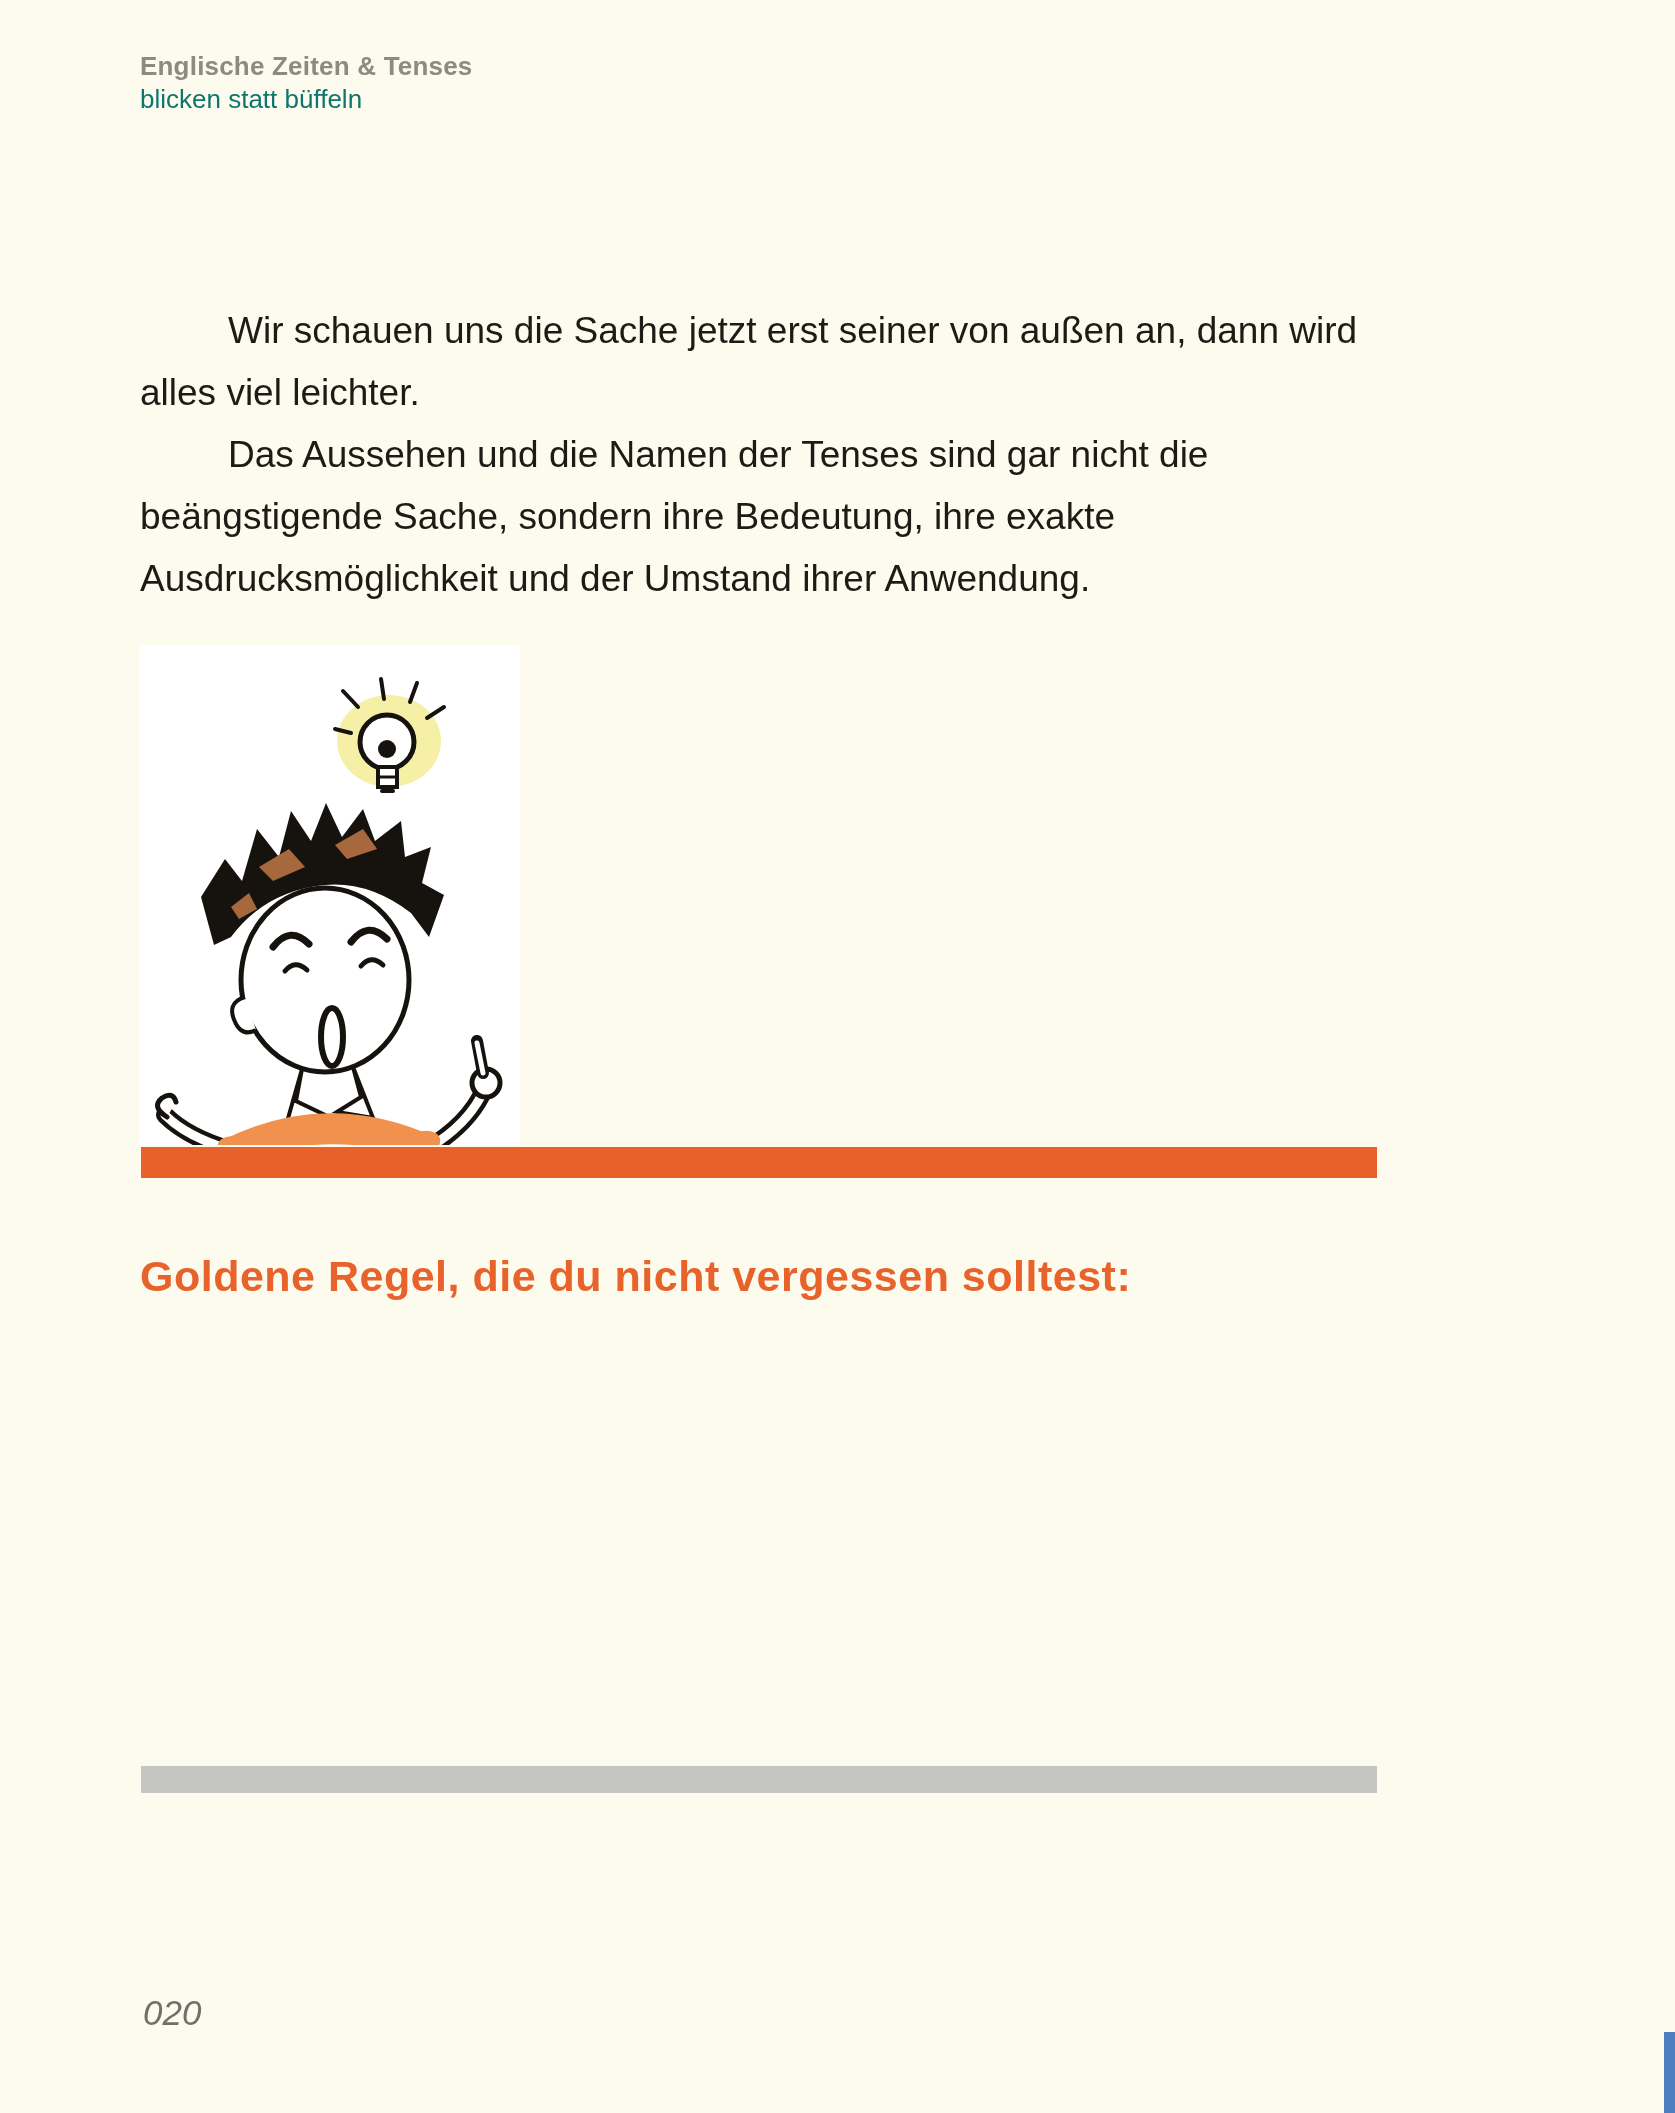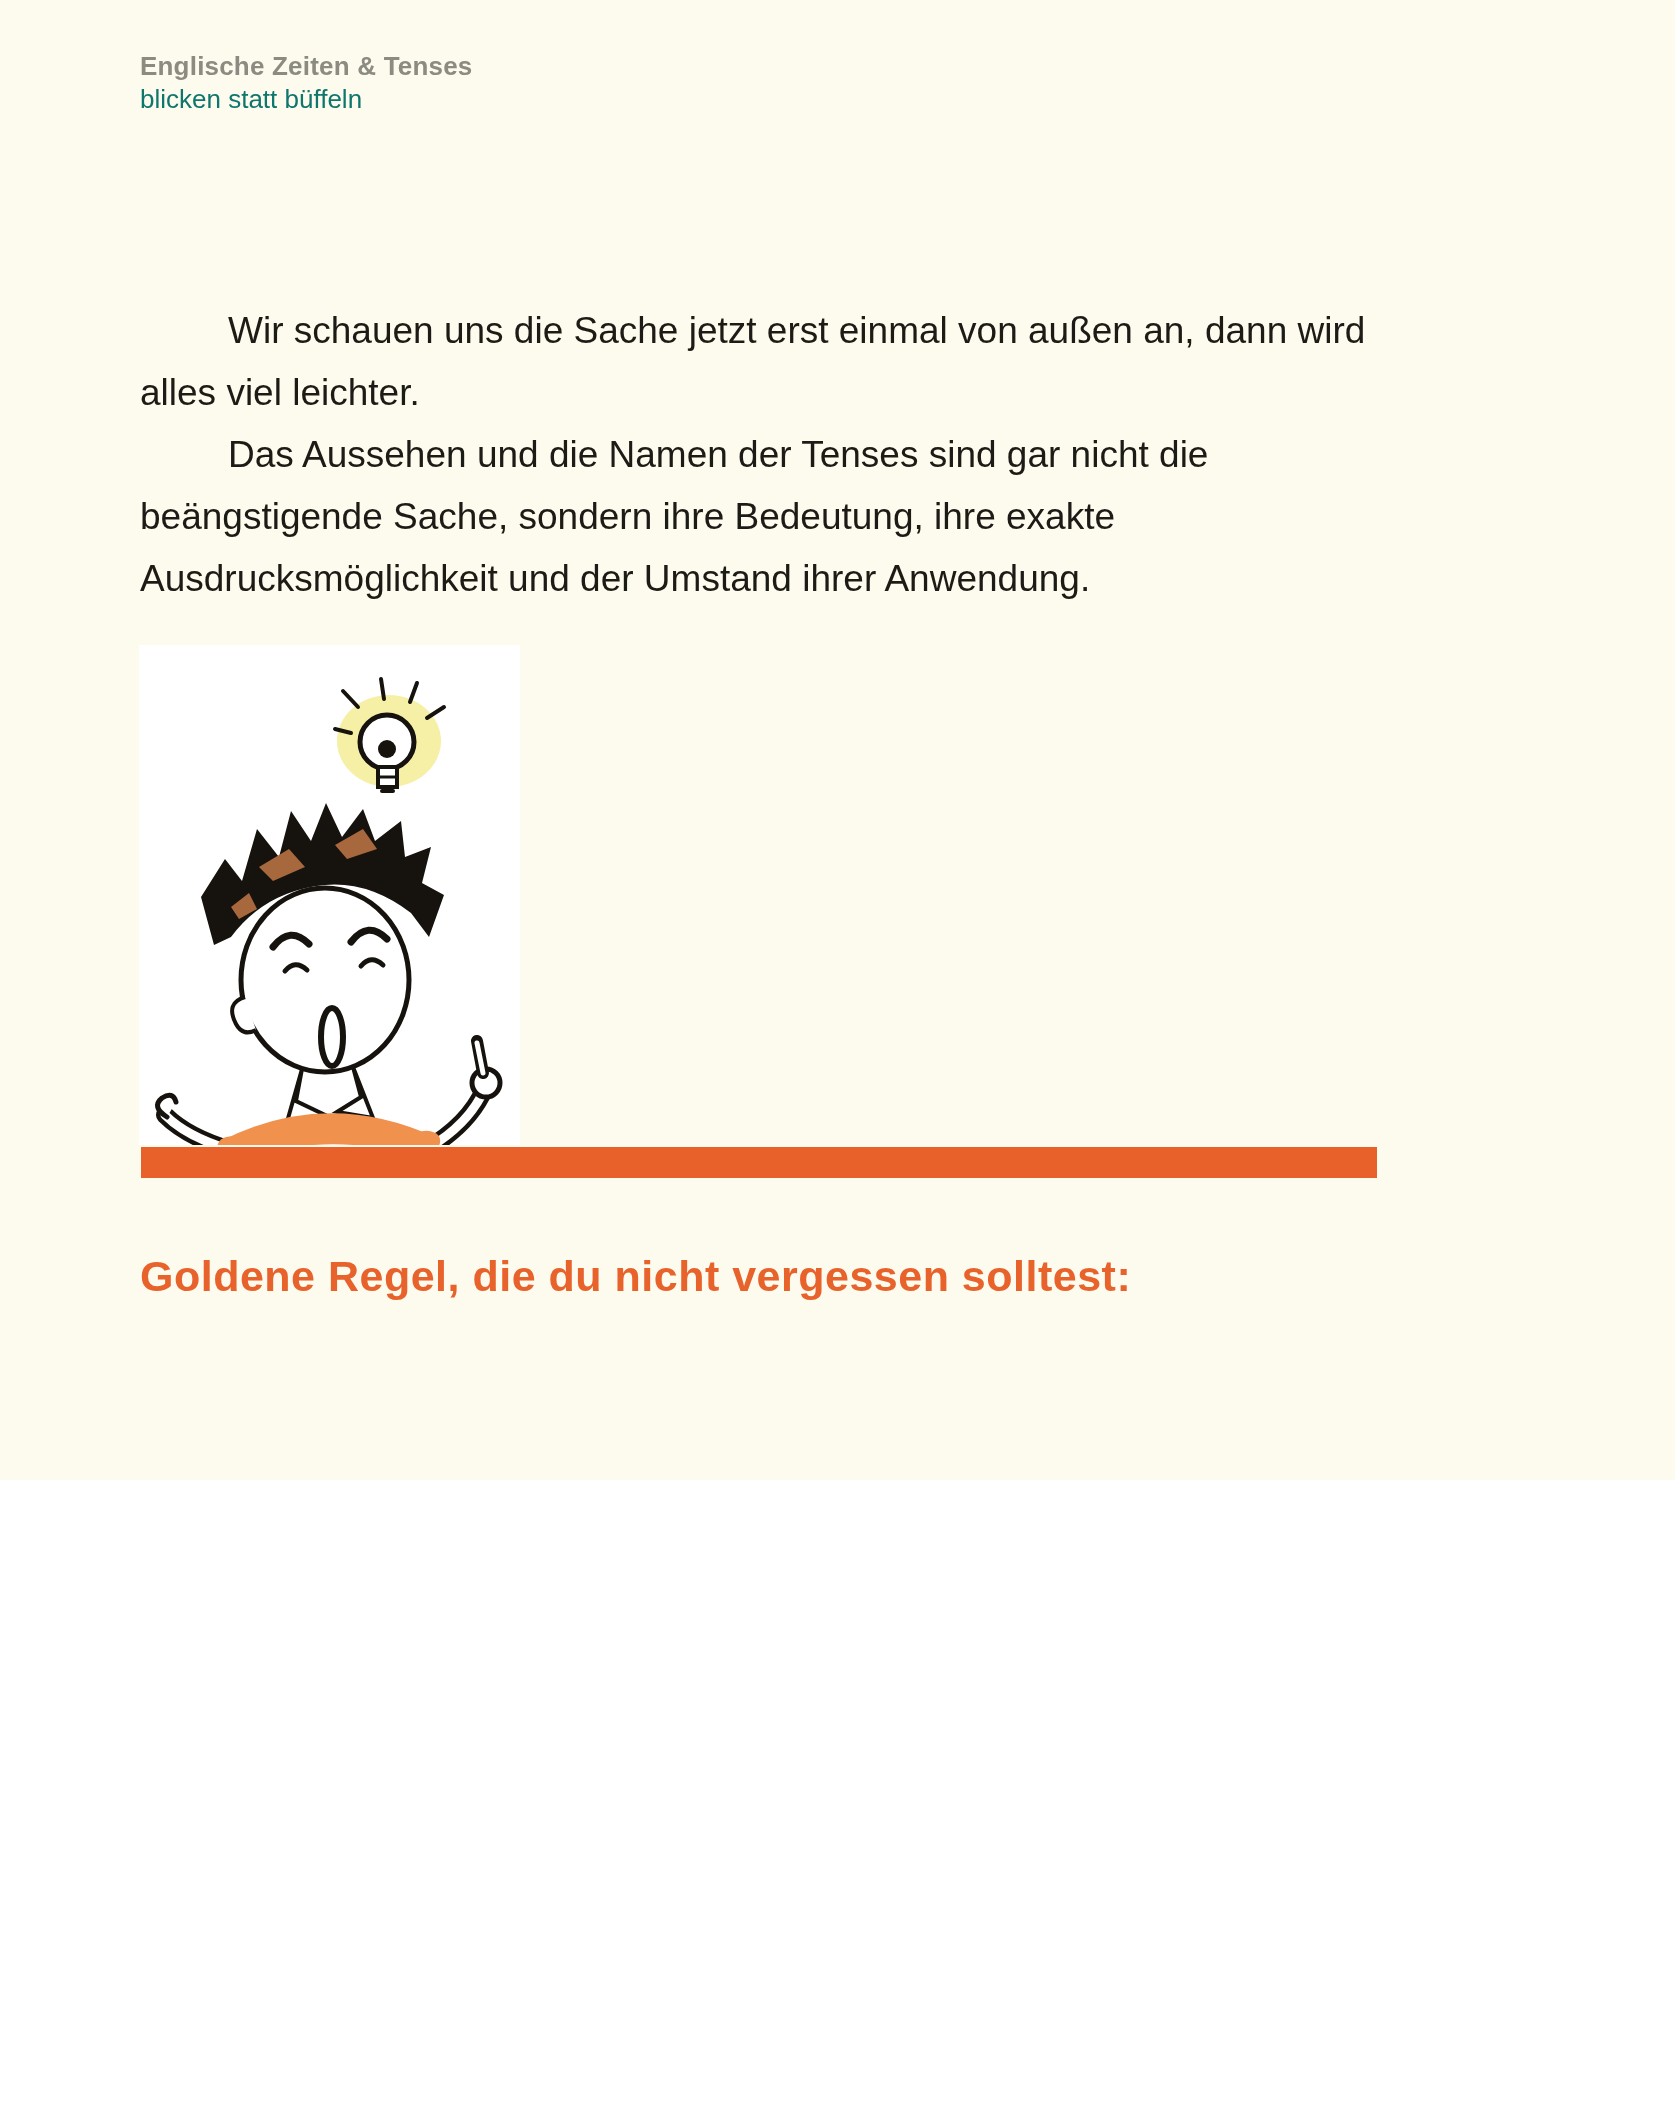--- a/index.html
+++ b/index.html
@@ -1,19 +1,19 @@
 <!DOCTYPE html>
 <html><head>
 <meta charset="utf-8">
 <style>
   html, body { margin: 0; padding: 0; }
   .page {
     position: relative;
     width: 1675px;
-    height: 1480px;
+    height: 2113px;
     background: #FCFBEE;
     font-family: "Liberation Sans", sans-serif;
     overflow: hidden;
   }
   .header { position: absolute; left: 140px; top: 50px; line-height: 33px; }
   .header .title { font-size: 26px; font-weight: bold; color: #8B8B81; letter-spacing: 0.2px; }
   .header .subtitle { font-size: 26px; color: #0f766e; }
 
   .intro {
     position: absolute; left: 140px; top: 300px; width: 1250px;
@@ -60,21 +60,21 @@
 <body>
 
 <div class="page">
 
   <div class="header">
     <div class="title">Englische Zeiten &amp; Tenses</div>
     <div class="subtitle">blicken statt büffeln</div>
   </div>
 
   <div class="intro">
-    <p>Wir schauen uns die Sache jetzt erst einmal von außen an, dann wird alles viel leichter.</p>
+    <p>Wir schauen uns die Sache jetzt erst seiner von außen an, dann wird alles viel leichter.</p>
     <p>Das Aussehen und die Namen der Tenses sind gar nicht die beängstigende Sache, sondern ihre Bedeutung, ihre exakte Ausdrucksmöglichkeit und der Umstand ihrer Anwendung.</p>
   </div>
 
   <div class="illustration">
     <svg width="381" height="500" viewBox="0 0 381 500">
 
       <ellipse cx="250" cy="96" rx="52" ry="46" fill="#F6F0A6"></ellipse>
 
       <g stroke="#16120E" stroke-width="4" stroke-linecap="round" fill="none">
         <path d="M204 46 L219 62"></path>

